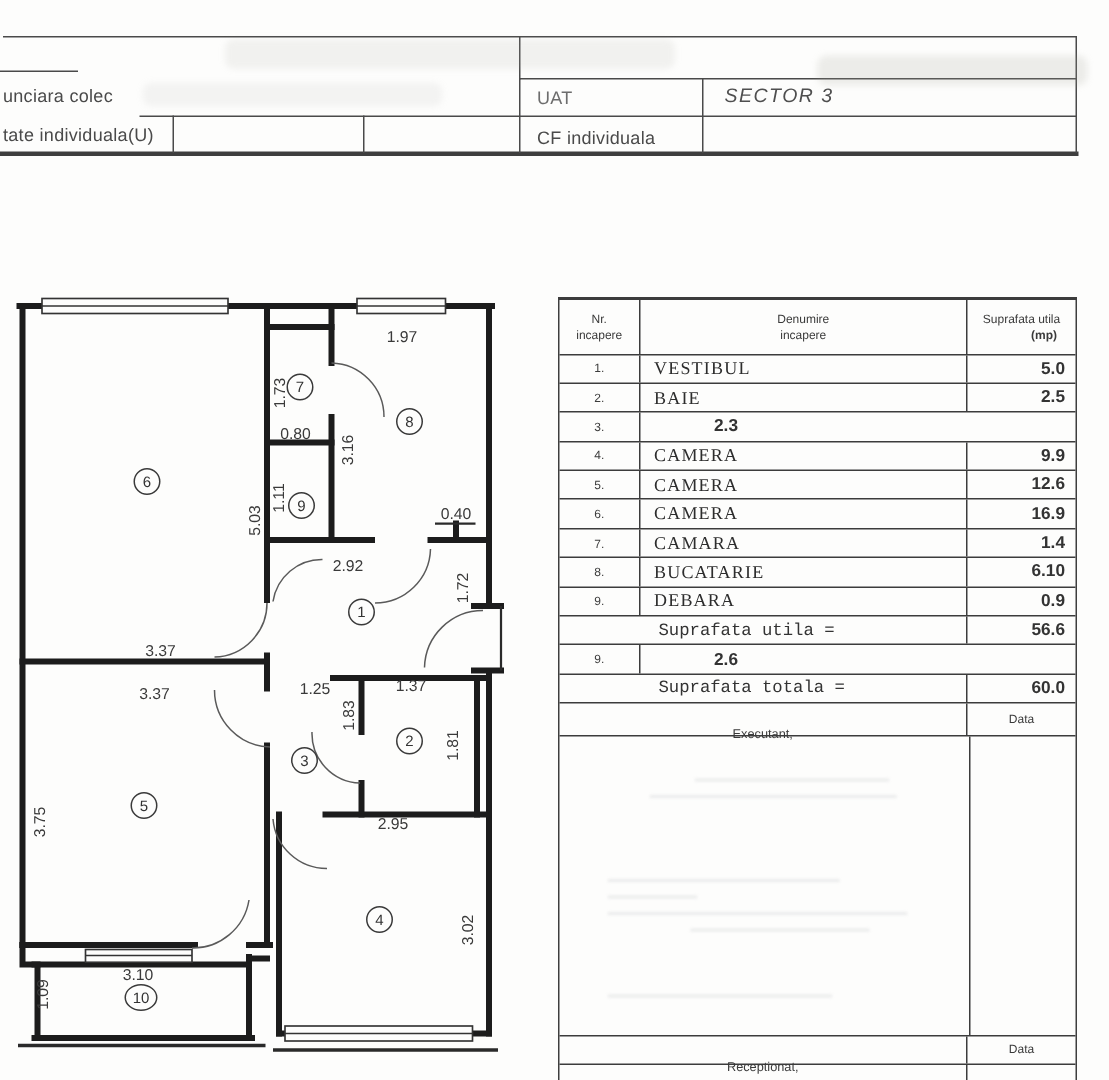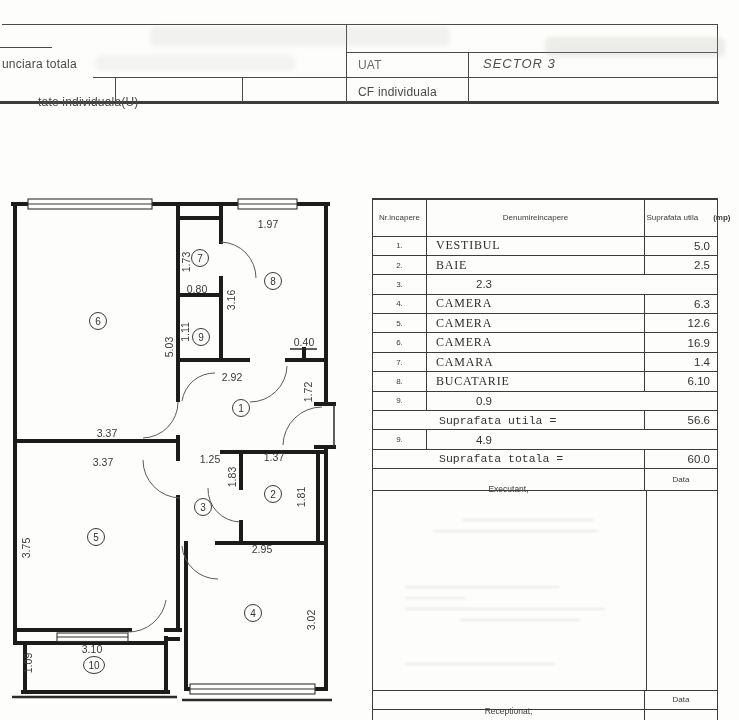--- a/index.html
+++ b/index.html
@@ -22,26 +22,26 @@
   
   .rt{position:absolute;left:372px;top:198px;width:346px;height:524px;box-sizing:border-box;
       border-top:2px solid #3c3c3c;border-left:1.2px solid #3e3e3e;border-right:1.2px solid #3e3e3e;
       background:#fdfdfc;display:flex;flex-direction:column;}
   .trow{display:flex;box-sizing:border-box;border-bottom:1px solid #3c3c3c;flex:none;align-items:stretch;}
   .c{display:flex;align-items:center;box-sizing:border-box;}
   .c.nr{width:53px;justify-content:center;font-size:8px;color:#3c3c3c;}
   .c.nm{flex:1;border-left:1.2px solid #3c3c3c;padding-left:9px;
         font-family:"Liberation Serif",serif;font-size:12px;letter-spacing:.8px;color:#2d2d2d;}
   .c.ar{width:73px;border-left:1.2px solid #3c3c3c;justify-content:flex-end;
-        padding-right:7px;font-size:11.5px;color:#333;}
+        padding-right:7px;font-size:11.5px;color:#333;font-weight:bold;}
   .c.lbl{flex:1;padding-left:66px;font-size:11.5px;color:#333;font-family:Liberation Mono, monospace;}
   .c.cen{flex:1;justify-content:center;font-size:8.5px;color:#3a3a3a;margin-top:20px;}
   .c.cen2{width:73px;border-left:1.2px solid #3c3c3c;justify-content:center;font-size:8px;color:#3a3a3a;}
   .hdrrow{height:36.5px;}
-  .hdrrow .hc{display:flex;flex-direction:row;align-items:center;justify-content:center;
+  .hdrrow .hc{display:flex;flex-direction:column;align-items:center;justify-content:center;
               font-size:8px;color:#3a3a3a;line-height:11px;box-sizing:border-box;}
   .hdrrow .h1{width:53px;}
   .hdrrow .h2{flex:1;border-left:1.2px solid #3c3c3c;}
   .hdrrow .h3{width:73px;border-left:1.2px solid #3c3c3c;}
   .h3 .mp{transform:translateX(15px);font-weight:bold;}
   .datarow{height:19.4px;}
   .totrow{height:19.4px;}
   .exechdr{height:21.5px;}
   .bigbox{height:199px;position:relative;border-bottom:1px solid #3c3c3c;flex:none;}
   .bigbox .divider{position:absolute;left:273px;top:0;bottom:0;width:1.2px;background:#3c3c3c;}
@@ -64,24 +64,24 @@
     <div class="hl" style="left:0;top:47px;width:52px;"></div>
     <div class="hl" style="left:346px;top:52px;width:372px;"></div>
     <div class="hl" style="left:93px;top:77px;width:625px;"></div>
     <div class="hl thick" style="left:0;top:101px;width:719px;"></div>
     <div class="vl" style="left:115px;top:77px;height:25px;"></div>
     <div class="vl" style="left:242px;top:77px;height:25px;"></div>
     <div class="vl" style="left:346px;top:52px;height:50px;"></div>
     <div class="vl" style="left:468px;top:52px;height:50px;"></div>
     <div class="vl" style="left:717px;top:24px;height:78px;"></div>
 
-    <div class="htxt" style="left:2px;top:57px;">unciara totala</div>
+    <div class="htxt" style="left:2px;top:57px;">unciara colec</div>
     <div class="htxt faded" style="left:358px;top:58px;">UAT</div>
     <div class="htxt big" style="left:483px;top:56px;font-style:italic;">SECTOR 3</div>
-    <div class="htxt" style="left:2px;top:95px;margin-left:36px;">tate individuala(U)</div>
+    <div class="htxt" style="left:2px;top:83px;">tate individuala(U)</div>
     <div class="htxt" style="left:358px;top:85px;">CF individuala</div>
 
     <div class="smudge" style="left:150px;top:26px;width:300px;height:20px;background:rgba(170,170,165,.14);"></div>
     <div class="smudge" style="left:545px;top:37px;width:180px;height:20px;background:rgba(160,158,150,.18);"></div>
     <div class="smudge" style="left:95px;top:55px;width:200px;height:16px;background:rgba(175,175,170,.12);"></div>
   </div>
 
   <svg class="plan" viewBox="0 0 345 530">
 
     <g stroke="#1c1c1c" stroke-width="4" stroke-linecap="square" fill="none">
@@ -214,21 +214,21 @@
       <div class="c nm">BAIE</div>
       <div class="c ar">2.5</div>
     </div>
     <div class="trow datarow">
       <div class="c nr">3.</div>
       <div class="c ar">2.3</div>
     </div>
     <div class="trow datarow">
       <div class="c nr">4.</div>
       <div class="c nm">CAMERA</div>
-      <div class="c ar">6.3</div>
+      <div class="c ar">9.9</div>
     </div>
     <div class="trow datarow">
       <div class="c nr">5.</div>
       <div class="c nm">CAMERA</div>
       <div class="c ar">12.6</div>
     </div>
     <div class="trow datarow">
       <div class="c nr">6.</div>
       <div class="c nm">CAMERA</div>
       <div class="c ar">16.9</div>
@@ -238,31 +238,32 @@
       <div class="c nm">CAMARA</div>
       <div class="c ar">1.4</div>
     </div>
     <div class="trow datarow">
       <div class="c nr">8.</div>
       <div class="c nm">BUCATARIE</div>
       <div class="c ar">6.10</div>
     </div>
     <div class="trow datarow">
       <div class="c nr">9.</div>
+      <div class="c nm">DEBARA</div>
       <div class="c ar">0.9</div>
     </div>
 
     <div class="trow totrow">
       <div class="c lbl">Suprafata utila =</div>
       <div class="c ar">56.6</div>
     </div>
 
     <div class="trow datarow">
       <div class="c nr">9.</div>
-      <div class="c ar">4.9</div>
+      <div class="c ar">2.6</div>
     </div>
 
     <div class="trow totrow">
       <div class="c lbl">Suprafata totala =</div>
       <div class="c ar">60.0</div>
     </div>
 
     <div class="trow exechdr">
       <div class="c cen">Executant,</div>
       <div class="c cen2">Data</div>

